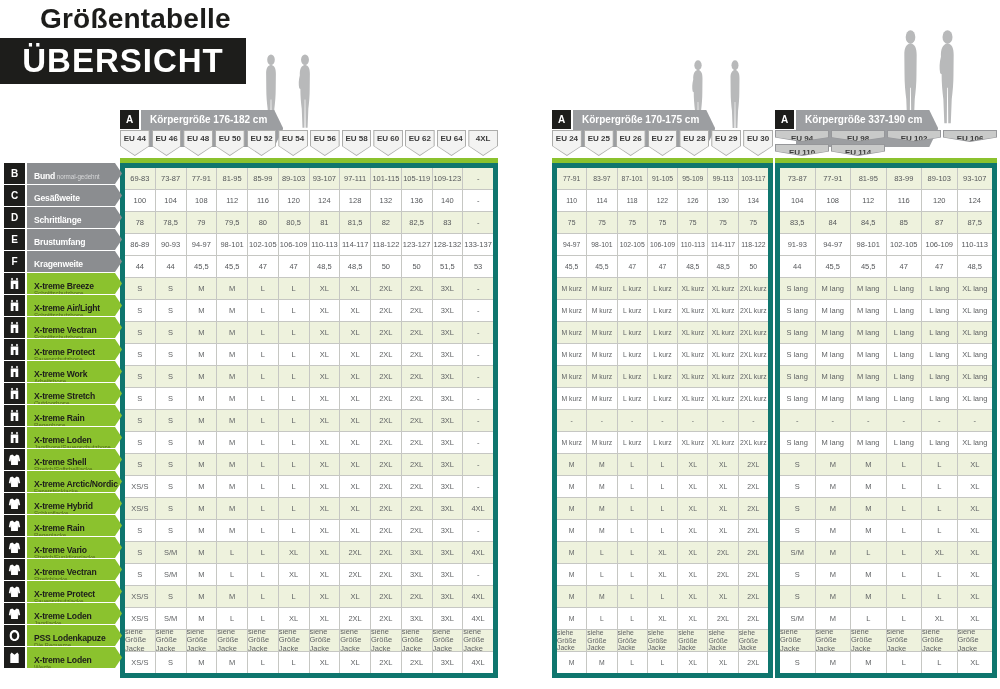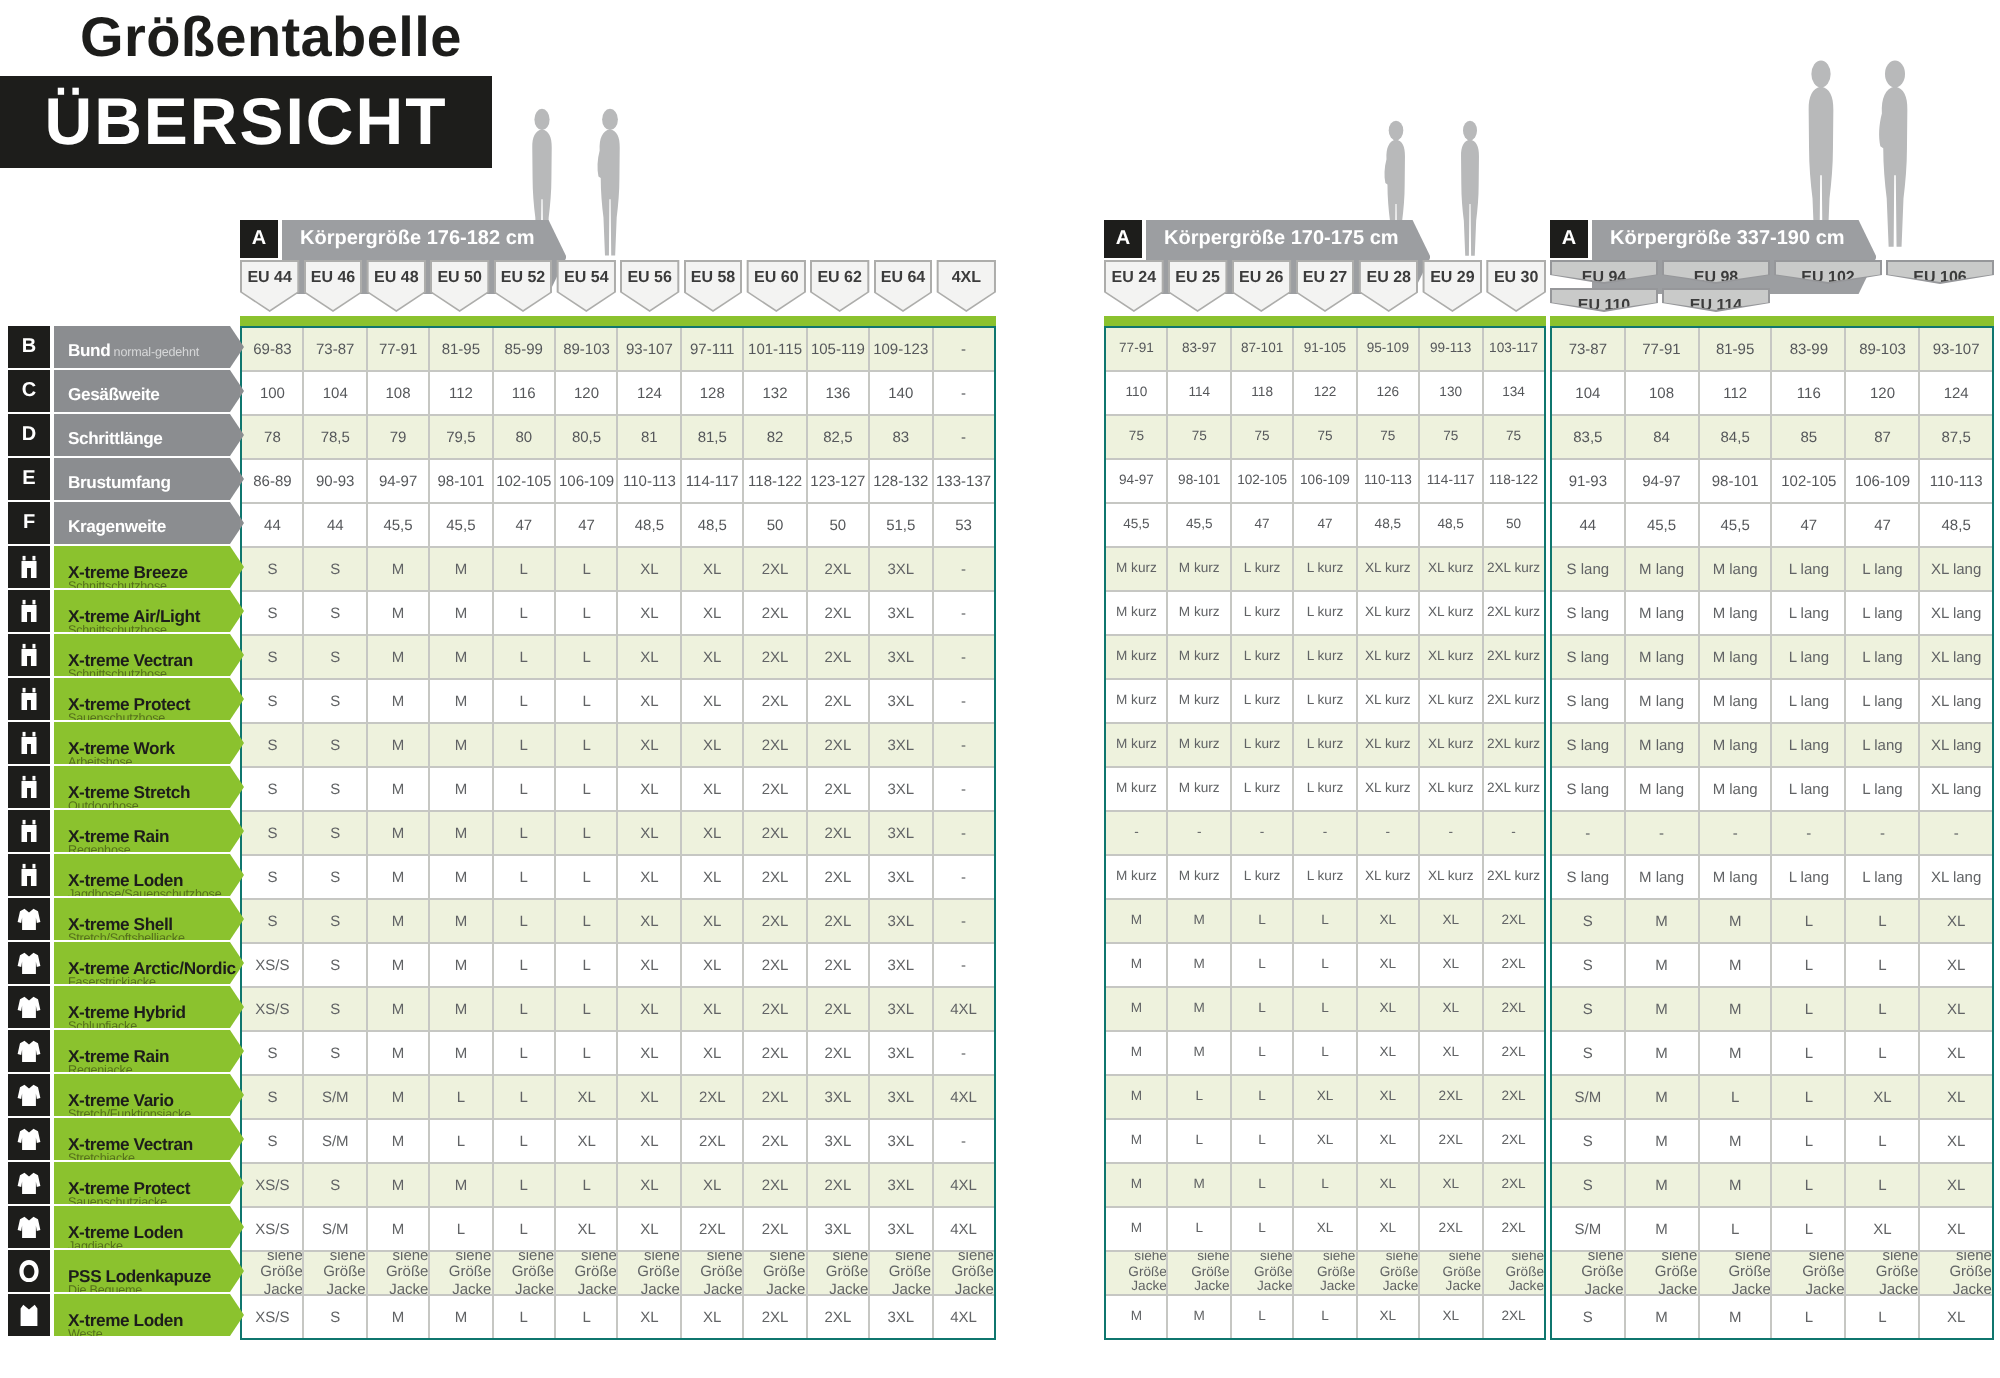--- a/index.html
+++ b/index.html
@@ -20,26 +20,26 @@
         clip-path:polygon(0 0,calc(100% - 9px) 0,100% 50%,calc(100% - 9px) 100%,0 100%);}
   .pennants{position:absolute;top:130px;left:0;right:0;height:26px;display:grid;gap:2px;z-index:2;}
   .pennant{position:relative;clip-path:polygon(0 0,100% 0,100% 62%,50% 100%,0 62%);background:#adadab;}
   .pennant .pin{position:absolute;inset:1px;clip-path:polygon(0 0,100% 0,100% 62%,50% 100%,0 62%);
                 background:#f3f3f2;display:flex;justify-content:center;padding-top:3px;
                 font-size:8px;font-weight:bold;color:#3b3b3b;}
   .pennant.dark{background:#96979a;}
   .pennant.dark .pin{background:#c9cac9;}
   .topbar{position:absolute;top:158px;left:0;right:0;height:5px;background:#8bc22e;}
   .grid{position:absolute;top:163px;left:0;right:0;display:grid;gap:1px;background:#c6c7c3;
-        border:1px solid #0f766e;grid-auto-rows:21px;}
+        border:5px solid #0f766e;grid-auto-rows:21px;}
   .cell{background:#fff;display:flex;align-items:center;justify-content:center;
         font-size:7.5px;color:#616365;overflow:hidden;white-space:nowrap;}
   .cell.shade{background:#eef2dd;}
   .cell.meas{font-size:8px;color:#55575a;}
-  .cell.tiny{white-space:normal;text-align:right;font-size:6px;line-height:1.15;}
+  .cell.tiny{white-space:normal;text-align:left;font-size:6px;line-height:1.15;}
   .g1 .cell{font-size:7.5px}.g2 .cell{font-size:6.8px}.g3 .cell{font-size:7.5px}
   
   #sidebar{position:absolute;left:4px;top:163px;width:116px;height:506px;z-index:2;}
   .srow{position:absolute;left:0;width:116px;height:21px;}
   .badge{position:absolute;left:0;top:0;width:21px;height:21px;background:#1d1d1b;color:#fff;
          display:flex;align-items:center;justify-content:center;font-size:10px;font-weight:bold;}
   .badge svg{width:15px;height:17px;fill:#fff;}
   .slabel{position:absolute;left:23px;top:0;width:95px;height:21px;padding-left:7px;box-sizing:border-box;
           display:flex;flex-direction:column;justify-content:center;
           clip-path:polygon(0 0,calc(100% - 7px) 0,100% 50%,calc(100% - 7px) 100%,0 100%);}

